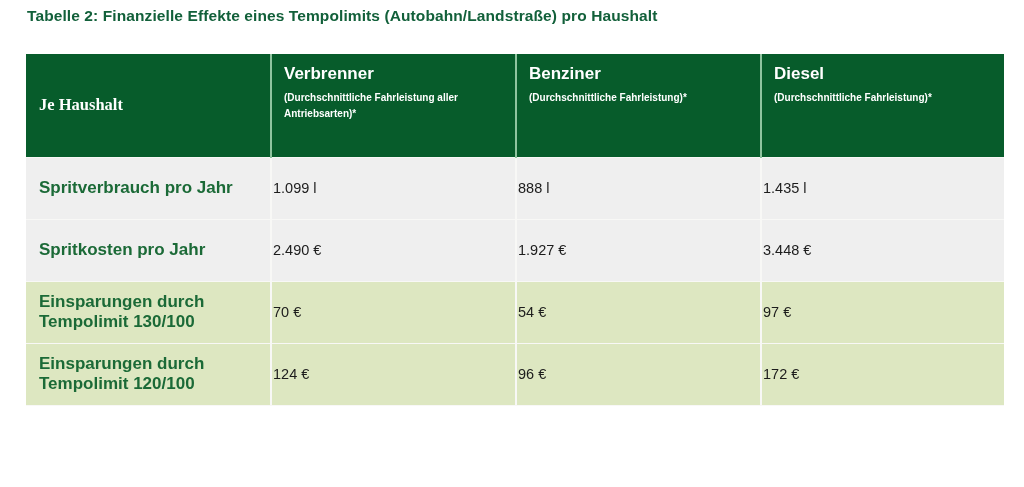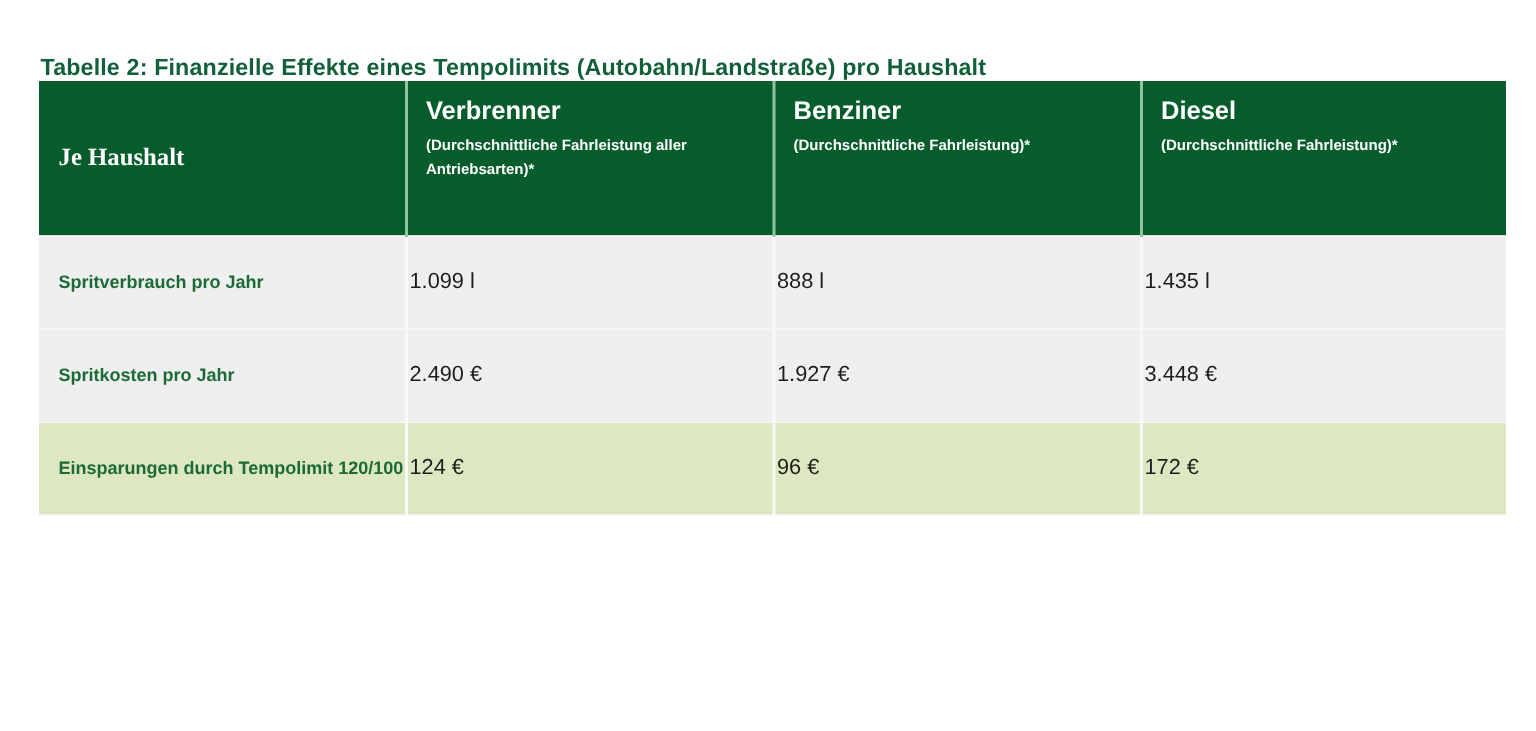--- a/index.html
+++ b/index.html
@@ -1,29 +1,29 @@
 <!DOCTYPE html>
 <html><head>
 <meta charset="utf-8">
 <style>
   html, body { margin:0; padding:0; background:#ffffff; }
   body { width:1024px; height:487px; position:relative; overflow:hidden; font-family:"Liberation Sans","DejaVu Sans",sans-serif; }
-  .title { position:absolute; left:27px; top:37px; font-size:15.5px; font-weight:bold; color:#12603a; letter-spacing:0.1px; }
+  .title { position:absolute; left:27px; top:7px; font-size:15.5px; font-weight:bold; color:#12603a; letter-spacing:0.1px; }
   table.t { position:absolute; left:26px; top:54px; width:978px; border-collapse:collapse; table-layout:fixed; }
   table.t col.c0 { width:245px; } table.t col.c1 { width:245px; } table.t col.c2 { width:245px; } table.t col.c3 { width:243px; }
   th { background:#075c2b; color:#ffffff; text-align:left; vertical-align:top; padding:0 12px; border-right:2px solid #8fc49f; height:103px; box-sizing:border-box; }
   th:last-child { border-right:none; }
   th.first { vertical-align:middle; font-size:16.5px; padding-left:13px;font-family:Liberation Serif, serif; }
   th .h { display:block; font-size:17px; font-weight:bold; margin-top:10px; }
   th .sub { display:block; font-size:10px; font-weight:bold; line-height:16px; margin-top:6px; }
   td { height:62px; box-sizing:border-box; border:2px solid #f8f8f6; border-top-width:1px; border-bottom-width:1px; }
   td:first-child { border-left:none; } td:last-child { border-right:none; }
   tr.grey td { background:#efefef; }
   tr.green td { background:#dde7c1; }
-  td.label { color:#1b6a37; font-weight:bold; font-size:12px; padding-left:13px; line-height:20px; }
+  td.label { color:#1b6a37; font-weight:bold; font-size:17px; padding-left:13px; line-height:20px; }
   td.val { text-align:left; padding-right:36px; font-size:14.5px; color:#1c1c1c; }
 </style>
 </head>
 <body>
 
 <div class="title">Tabelle 2: Finanzielle Effekte eines Tempolimits (Autobahn/Landstraße) pro Haushalt</div>
 
 <table class="t">
   <colgroup>
       <col class="c0">
@@ -55,19 +55,25 @@
       <td class="val">888 l</td>
       <td class="val">1.435 l</td>
     </tr>
     <tr class="grey">
       <td class="label">Spritkosten pro Jahr</td>
       <td class="val">2.490 €</td>
       <td class="val">1.927 €</td>
       <td class="val">3.448 €</td>
     </tr>
     <tr class="green">
+      <td class="label">Einsparungen durch Tempolimit 130/100</td>
+      <td class="val">70 €</td>
+      <td class="val">54 €</td>
+      <td class="val">97 €</td>
+    </tr>
+    <tr class="green">
       <td class="label">Einsparungen durch Tempolimit 120/100</td>
       <td class="val">124 €</td>
       <td class="val">96 €</td>
       <td class="val">172 €</td>
     </tr>
   </tbody>
 </table>
 
 </body></html>

